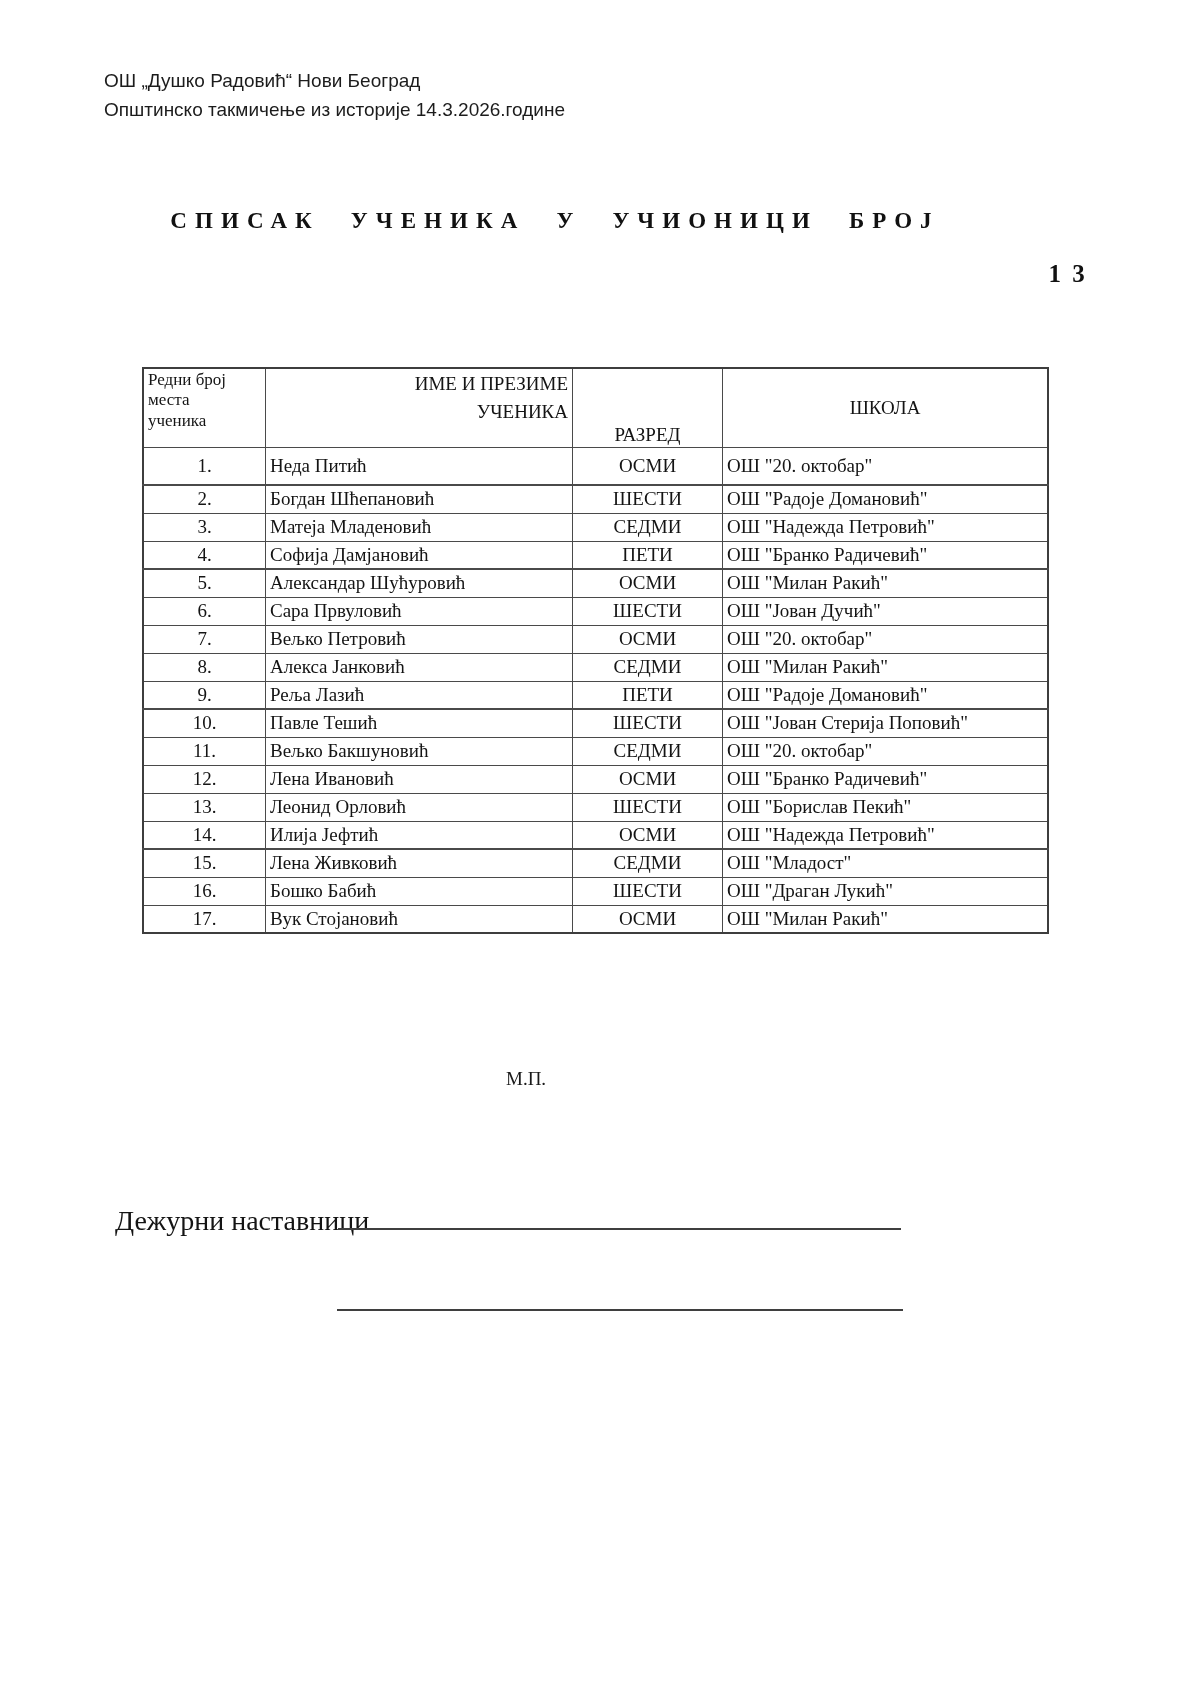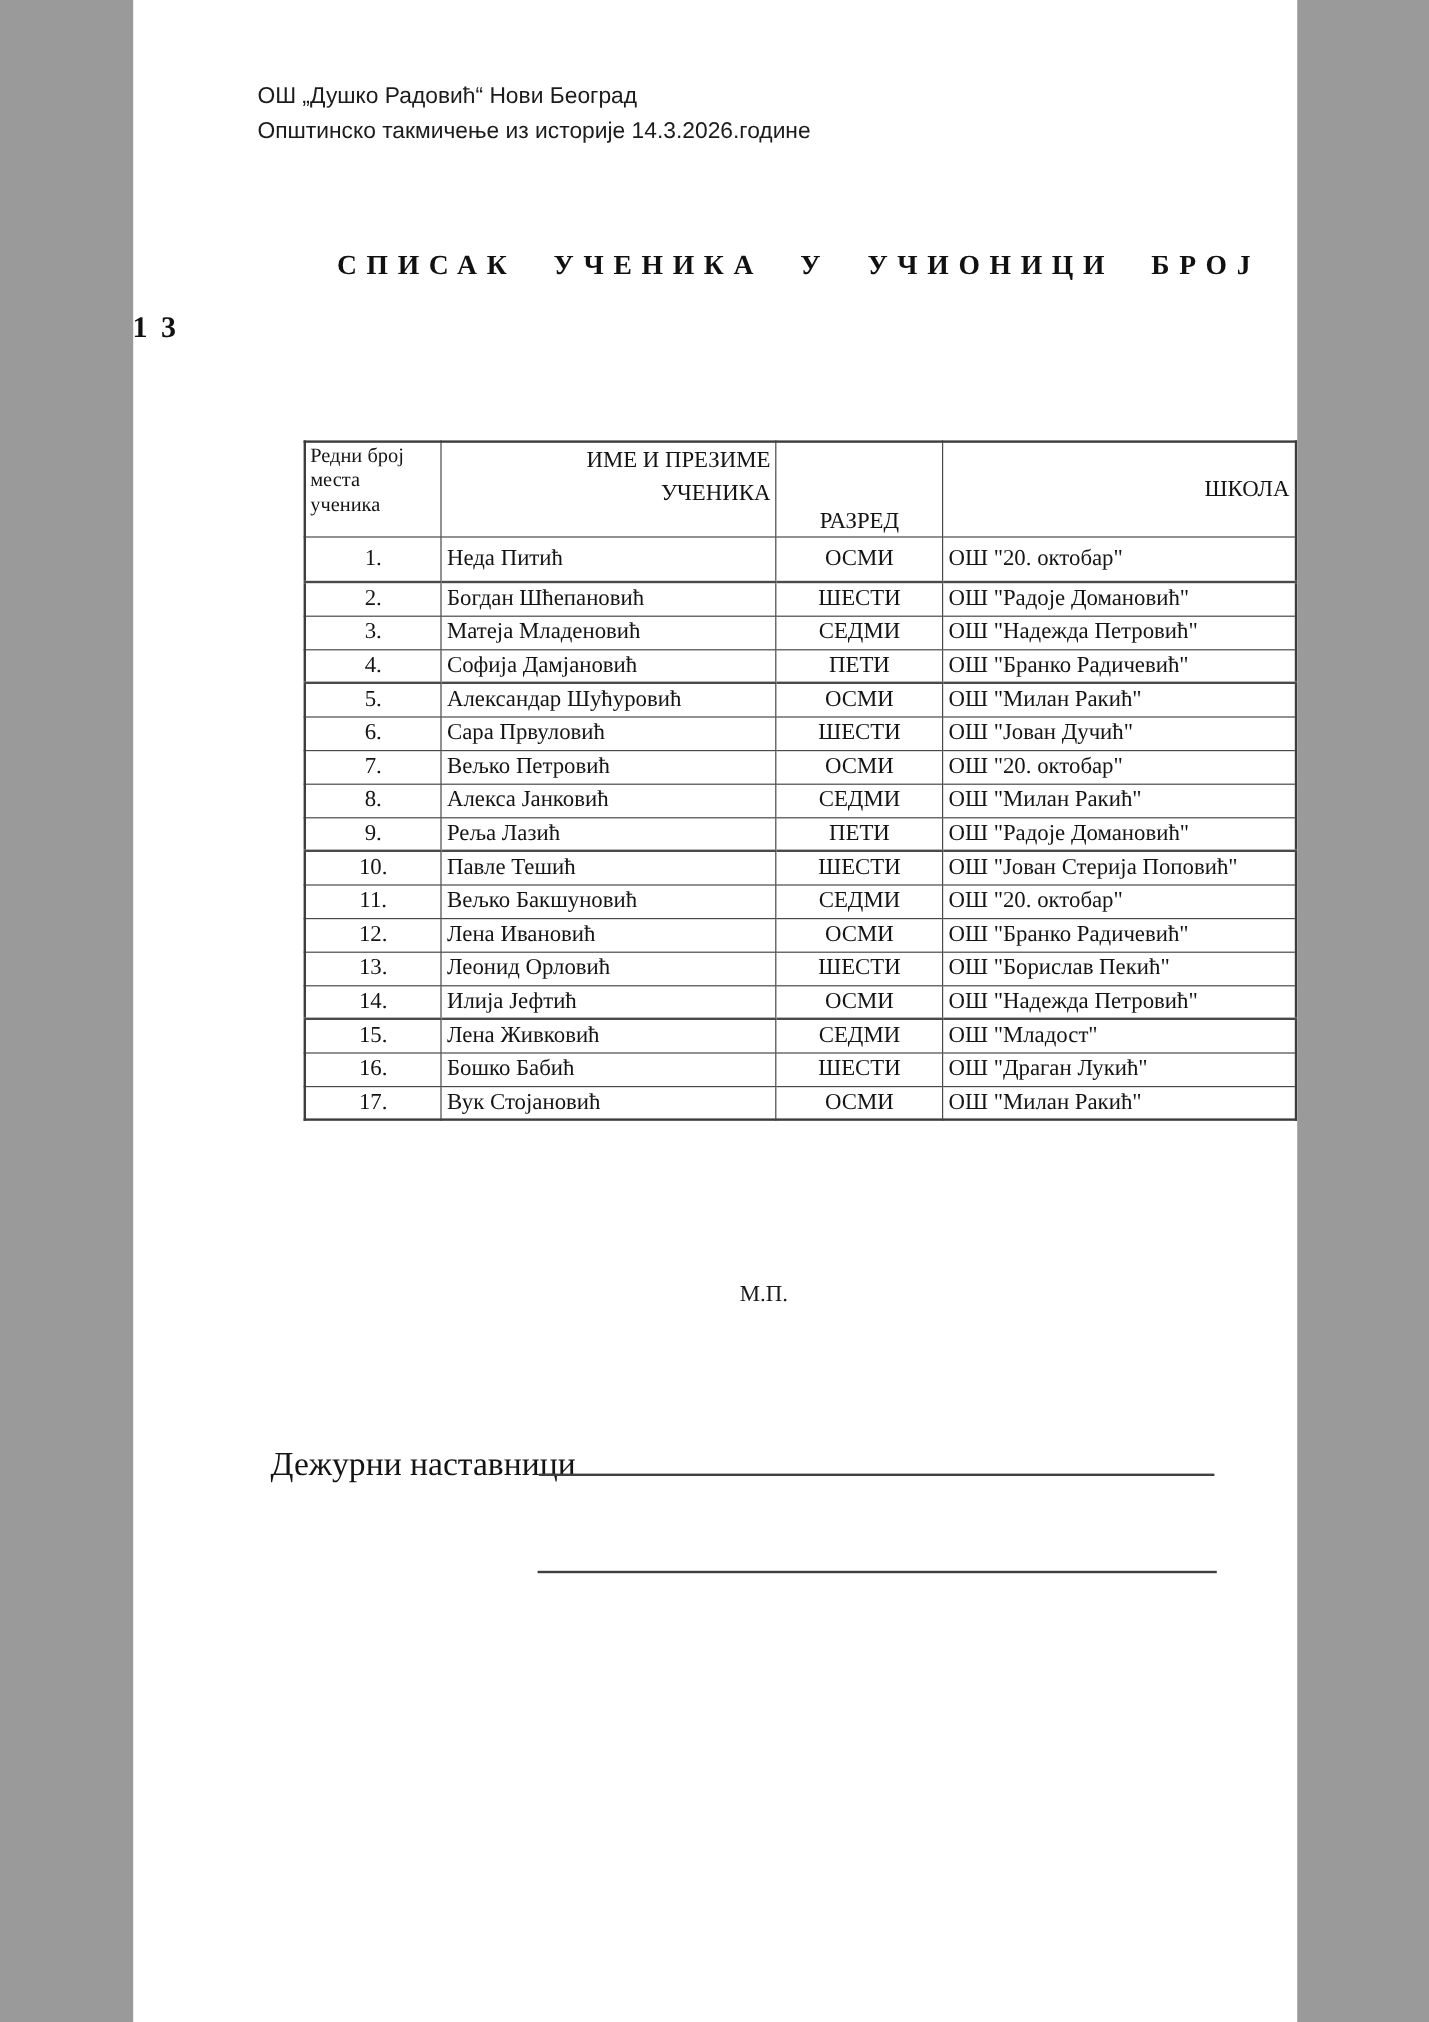--- a/index.html
+++ b/index.html
@@ -1,18 +1,18 @@
 <!DOCTYPE html>
 <html><head>
 <meta charset="utf-8">
 <style>
   html,body{margin:0;padding:0;background:#9a9a9a;}
   .page{
     position:relative;
-    width:970px;height:1685px;
+    width:1191px;height:1685px;
     background:#ffffff;
     margin:0 auto;
     overflow:hidden;
     color:#1a1a1a;
   }
   
   .doc-header{
     position:absolute;left:104px;top:66px;
     font-family:"Liberation Sans",sans-serif;
     font-size:19px;line-height:29px;color:#1c1c1c;
@@ -22,21 +22,21 @@
     position:absolute;left:0;top:196px;width:1110px;
     text-align:center;
     font-family:"Liberation Serif",serif;
     font-weight:bold;font-size:23px;
     letter-spacing:0.35em;word-spacing:0.75em;
     color:#111;
     margin-top:12px;
   }
   .room-number{
     position:absolute;left:0;top:260px;width:1096px;
-    text-align:left;
+    text-align:right;
     font-family:"Liberation Serif",serif;
     font-weight:bold;font-size:25px;letter-spacing:0.45em;
     color:#111;
   }
   
   table.students{
     position:absolute;left:142px;top:367px;
     border-collapse:collapse;table-layout:fixed;
     font-family:"Liberation Serif",serif;
     font-size:19px;color:#141414;
@@ -57,21 +57,21 @@
   th.h-name{
     width:298px;text-align:right;vertical-align:top;
     padding-top:12px;line-height:1.45;white-space:pre-line;
     border-bottom-width:2px;
   }
   th.h-grade{
     width:141px;text-align:center;vertical-align:bottom;
     padding-bottom:3px;border-bottom-width:2px;
   }
   th.h-school{
-    width:316px;text-align:right;vertical-align:middle;
+    width:316px;text-align:center;vertical-align:middle;
     border-bottom-width:2px;
   }
   tr.data-row{height:28px;}
   tr.data-row.tall{height:38px;}
   tr.data-row.thick td{border-bottom-width:2px;}
   td.c-num{text-align:center;}
   td.c-name{text-align:left;padding-left:11px;}
   td.c-grade{text-align:center;}
   td.c-school{text-align:left;padding-left:11px;}
   

